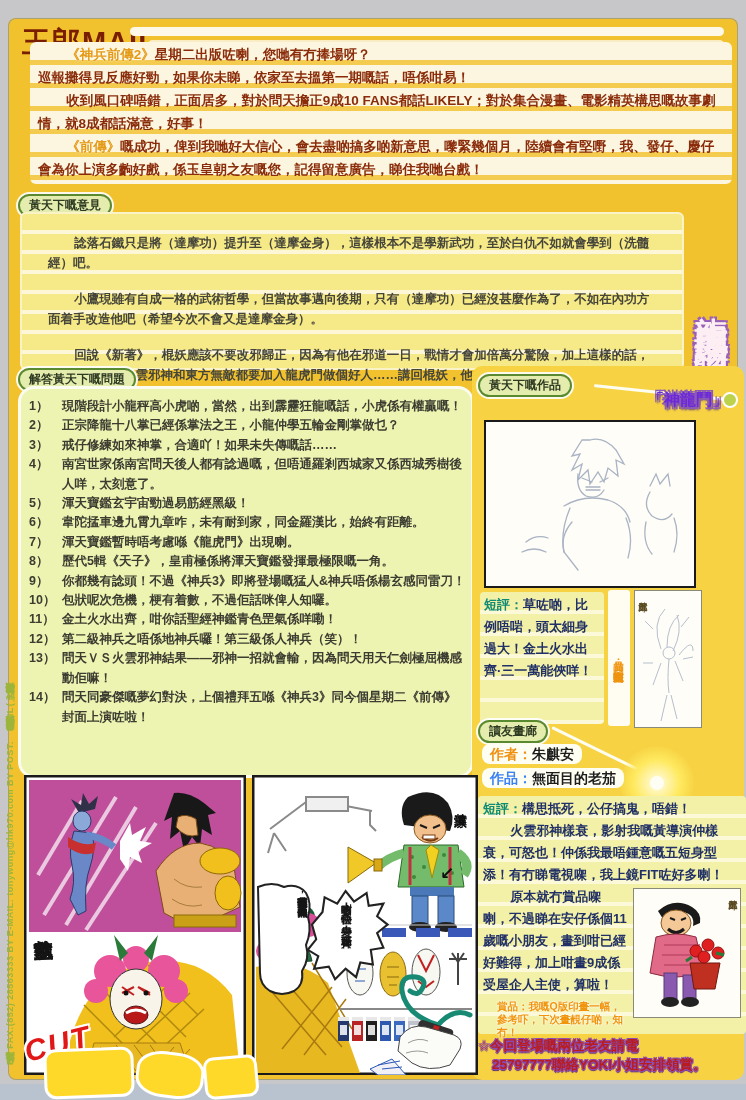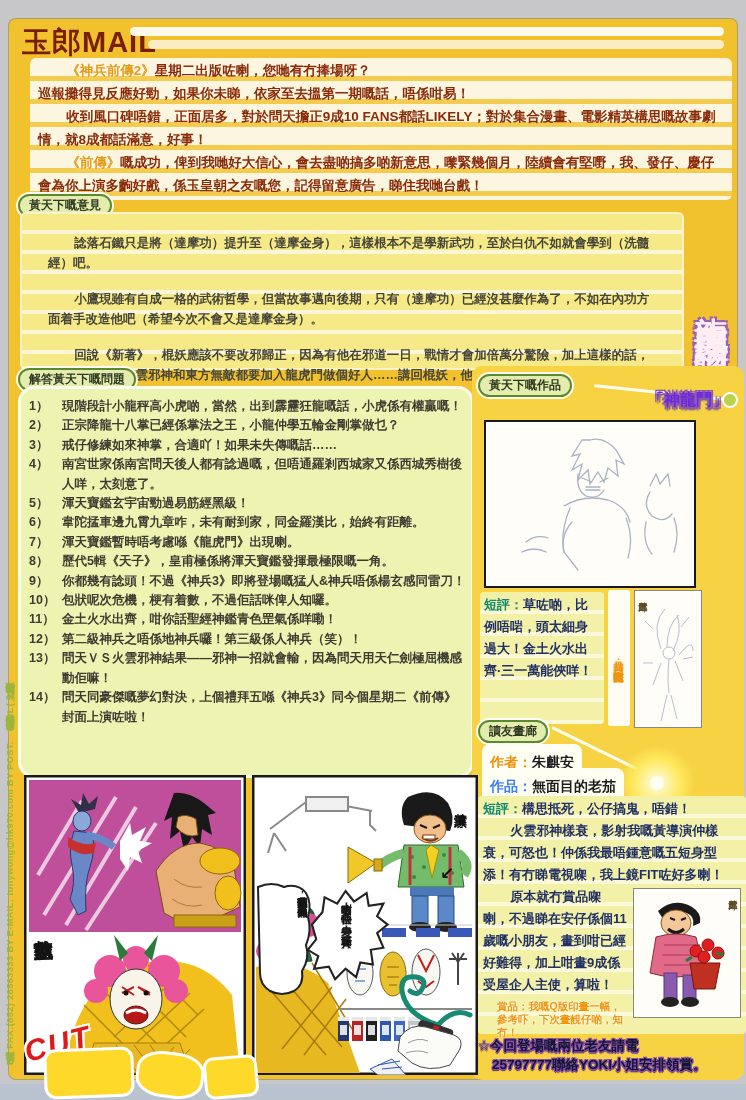--- a/index.html
+++ b/index.html
@@ -10,21 +10,21 @@
         box-shadow:0 0 0 1px #a9a074 inset;}
   .abs{position:absolute;}
   
   .side-contact{position:absolute;left:-4px;top:12px;height:1040px;width:16px;
     writing-mode:vertical-rl;transform:rotate(180deg);font-size:9px;font-weight:bold;
     color:#9cb53c;letter-spacing:.5px;white-space:nowrap;overflow:hidden;}
   
   .header-title{left:14px;top:5px;font-size:29px;font-weight:bold;color:#7a1e00;letter-spacing:1px;}
   .hbar{background:#fdf8e8;border-radius:6px;height:9px;}
   
-  .intro{left:22px;top:40px;width:702px;height:142px;color:#8a2c0a;font-weight:bold;
+  .intro{left:22px;top:24px;width:702px;height:142px;color:#8a2c0a;font-weight:bold;
     font-size:13.5px;line-height:23px;
     background:repeating-linear-gradient(to bottom,#fcf5df 0px,#fcf5df 18px,rgba(252,245,223,.18) 18px,rgba(252,245,223,.18) 23px);
     padding:1px 6px 0 8px;box-sizing:border-box;border-radius:6px;}
   .intro p{margin:0;}
   .indent{text-indent:2.1em;}
   .hl-gold{color:#e49a14;text-shadow:0 0 2px #fff;}
   
   .badge{display:inline-block;background:#e4edad;border:2px solid #5a8a30;border-radius:12px;
     padding:1px 9px;font-size:12px;font-weight:bold;color:#2e3a22;box-shadow:0 0 0 2px rgba(255,255,255,.9);}
   
@@ -54,28 +54,28 @@
   .art-critique{left:472px;top:574px;width:124px;height:132px;padding:2px 4px;box-sizing:border-box;}
   .prize-strip{left:600px;top:572px;width:22px;height:136px;background:#fffdf2;border-radius:3px;
     writing-mode:vertical-rl;text-orientation:upright;font-size:10.5px;font-weight:bold;color:#ef9410;
     text-shadow:0 0 2px #fff,0 0 2px #fff;text-align:center;line-height:22px;}
   .mini-sketch{left:626px;top:572px;width:66px;height:136px;background:#fefdf8;border:1px solid #8a8a7a;}
   .v-sign{writing-mode:vertical-rl;text-orientation:upright;font-size:9px;font-weight:bold;color:#5a4a20;line-height:10px;}
   .glow{left:612px;top:728px;width:74px;height:74px;border-radius:50%;
     background:radial-gradient(circle,#fffde8 0%,#ffe95e 45%,rgba(255,233,94,0) 72%);}
   .glow-core{left:642px;top:758px;width:14px;height:14px;border-radius:50%;background:#fffef4;}
   .conn-line{height:3px;background:#fdfdf0;border-radius:2px;}
-  .meta-row{font-size:14px;font-weight:bold;background:#fffef2;border-radius:8px;padding:8px 8px;line-height:20px;white-space:nowrap;}
+  .meta-row{font-size:14px;font-weight:bold;background:#fffef2;border-radius:8px;padding:0 8px;line-height:20px;white-space:nowrap;}
   .lab-orange{color:#f09010;} .lab-magenta{color:#3b82f6;} .meta-val{color:#1d1d1d;}
   .gallery-critique{left:470px;top:778px;width:268px;height:238px;padding:2px 5px;box-sizing:border-box;}
   .gallery-critique p{margin:0;}
   .qv-float{float:right;width:106px;height:128px;background:#fefdf8;border:1px solid #8a8a7a;margin:2px 0 2px 6px;position:relative;}
   .prize-note{width:156px;font-size:10.5px;line-height:13px;font-weight:bold;color:#f0950c;
     text-shadow:0 0 2px #fff,0 0 2px #fff;margin:4px 0 0 14px;}
-  .footer-lines{left:470px;top:1018px;width:268px;font-size:13.5px;font-weight:bold;color:#0f172a;line-height:19px;
+  .footer-lines{left:470px;top:1018px;width:268px;font-size:13.5px;font-weight:bold;color:#b91c1c;line-height:19px;
     text-shadow:-1px -1px 0 #8b4bb5,1px -1px 0 #8b4bb5,-1px 1px 0 #8b4bb5,1px 1px 0 #8b4bb5,0 2px 1px #5a2a78;}
   
   .panel{background:#fff;}
   .panel1{left:16px;top:757px;width:222px;height:300px;}
   .panel2{left:244px;top:757px;width:226px;height:300px;}
   .calligraphy{left:7px;top:150px;writing-mode:vertical-rl;text-orientation:upright;font-size:19px;line-height:24px;
     font-weight:bold;color:#141414;transform:rotate(-3deg);font-family:"DejaVu Serif","Liberation Serif",serif;}
   .cut-stamp{left:0px;top:252px;font-size:30px;font-weight:bold;font-style:italic;color:#e01818;
     transform:rotate(-14deg);letter-spacing:2px;
     text-shadow:-2px -2px 0 #fff,2px -2px 0 #fff,-2px 2px 0 #fff,2px 2px 0 #fff;}

